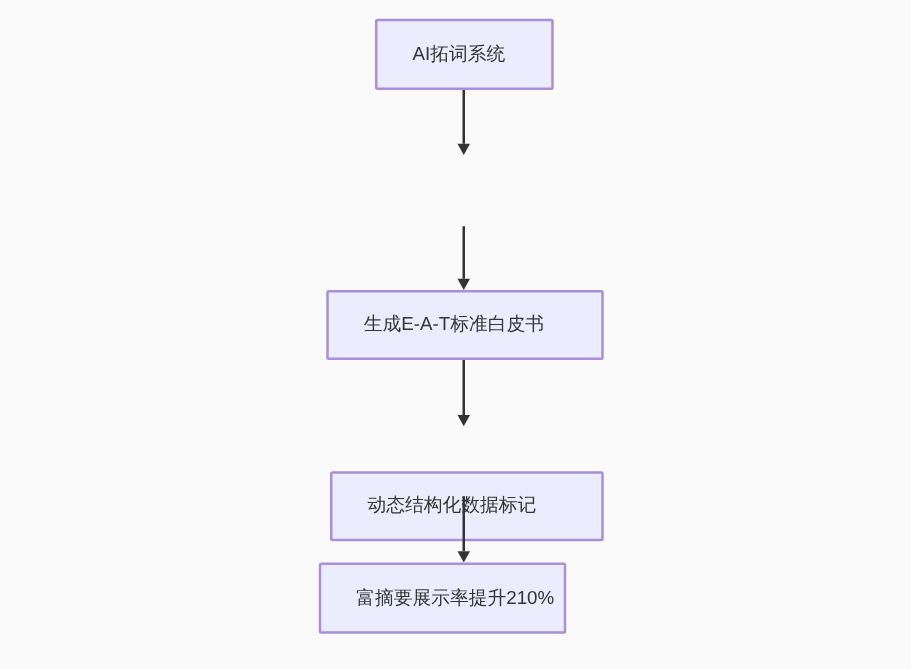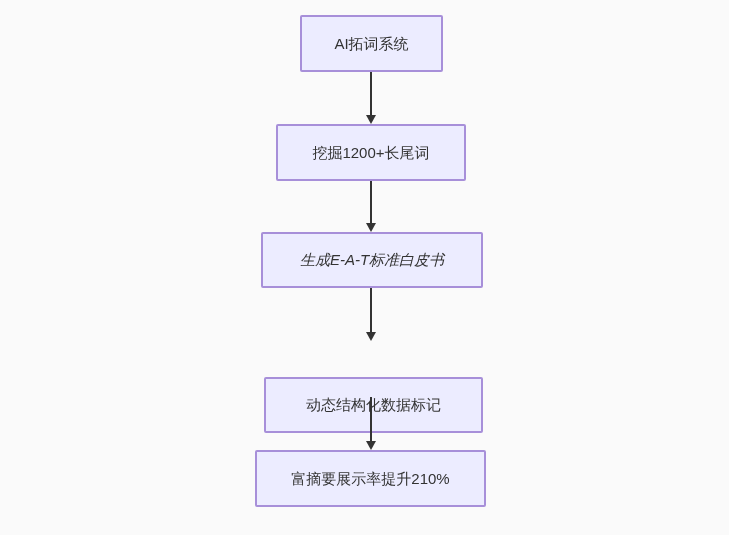--- a/index.html
+++ b/index.html
@@ -20,32 +20,33 @@
     background: #fafafa;
   }
   .node {
     position: absolute;
     box-sizing: border-box;
     background: #ECECFF;
     border: 2px solid #a78fd9;
     border-radius: 2px;
     display: flex;
     align-items: center;
-    justify-content: center;
+    justify-content: flex-start;
     color: #333333;
     font-size: 15px;
     line-height: 1.2;
     text-align: center;
     white-space: nowrap;
+    padding-left: 28px;
   }
   .node-0 { left: 300px; top: 15px;  width: 143px; height: 57px; }
   .node-1 { left: 276px; top: 124px; width: 190px; height: 57px; }
-  .node-2 { left: 261px; top: 232px; width: 222px; height: 56px; font-style: italic; }
+  .node-2 { left: 261px; top: 232px; width: 222px; height: 56px; }
   .node-3 { left: 264px; top: 341px; width: 219px; height: 56px; margin-top: 36px; }
-  .node-4 { left: 255px; top: 450px; width: 231px; height: 57px; }
+  .node-4 { left: 255px; top: 450px; width: 198px; height: 57px; }
 
   .edge {
     position: absolute;
     left: 366px;
     width: 10px;
     display: flex;
     flex-direction: column;
     align-items: center;
   }
   .edge .line {
@@ -72,23 +73,20 @@
 
   <div class="node node-0">
     <span>AI拓词系统</span>
   </div>
 
   <div class="edge edge-0">
     <div class="line"></div>
     <div class="head"></div>
   </div>
 
-  <div class="node node-1">
-    <span>挖掘1200+长尾词</span>
-  </div>
 
   <div class="edge edge-1">
     <div class="line"></div>
     <div class="head"></div>
   </div>
 
   <div class="node node-2">
     <span>生成E-A-T标准白皮书</span>
   </div>
 

